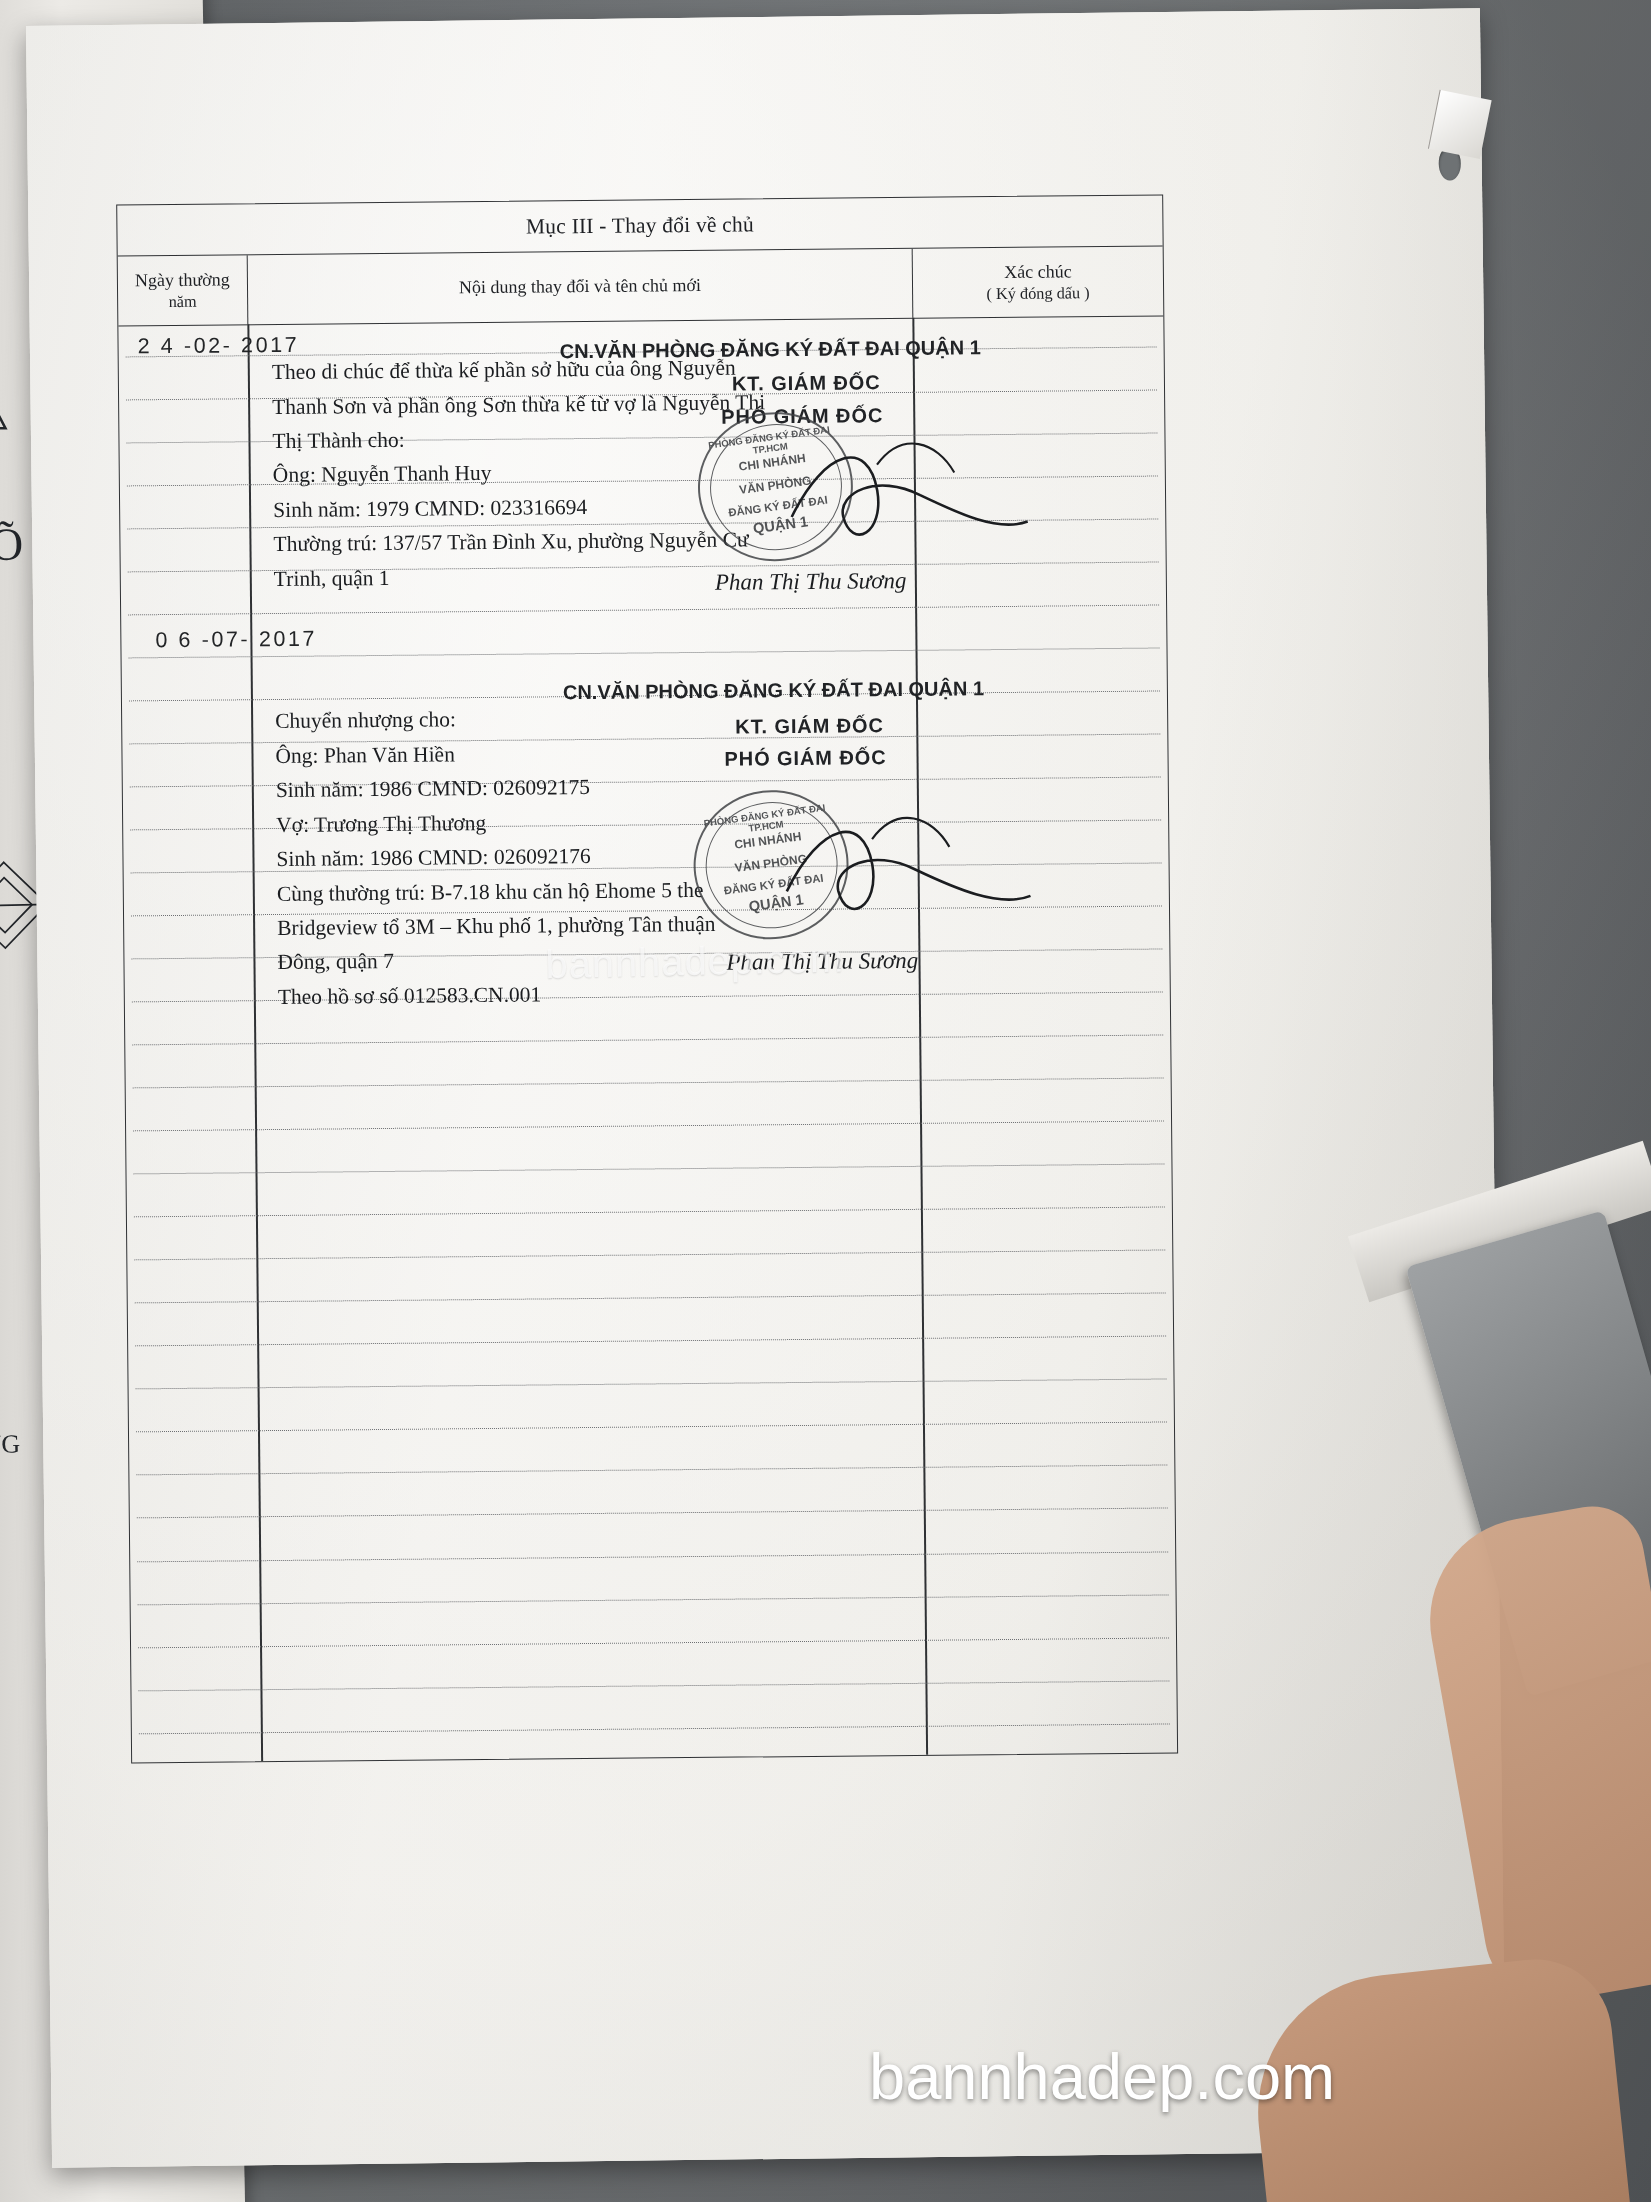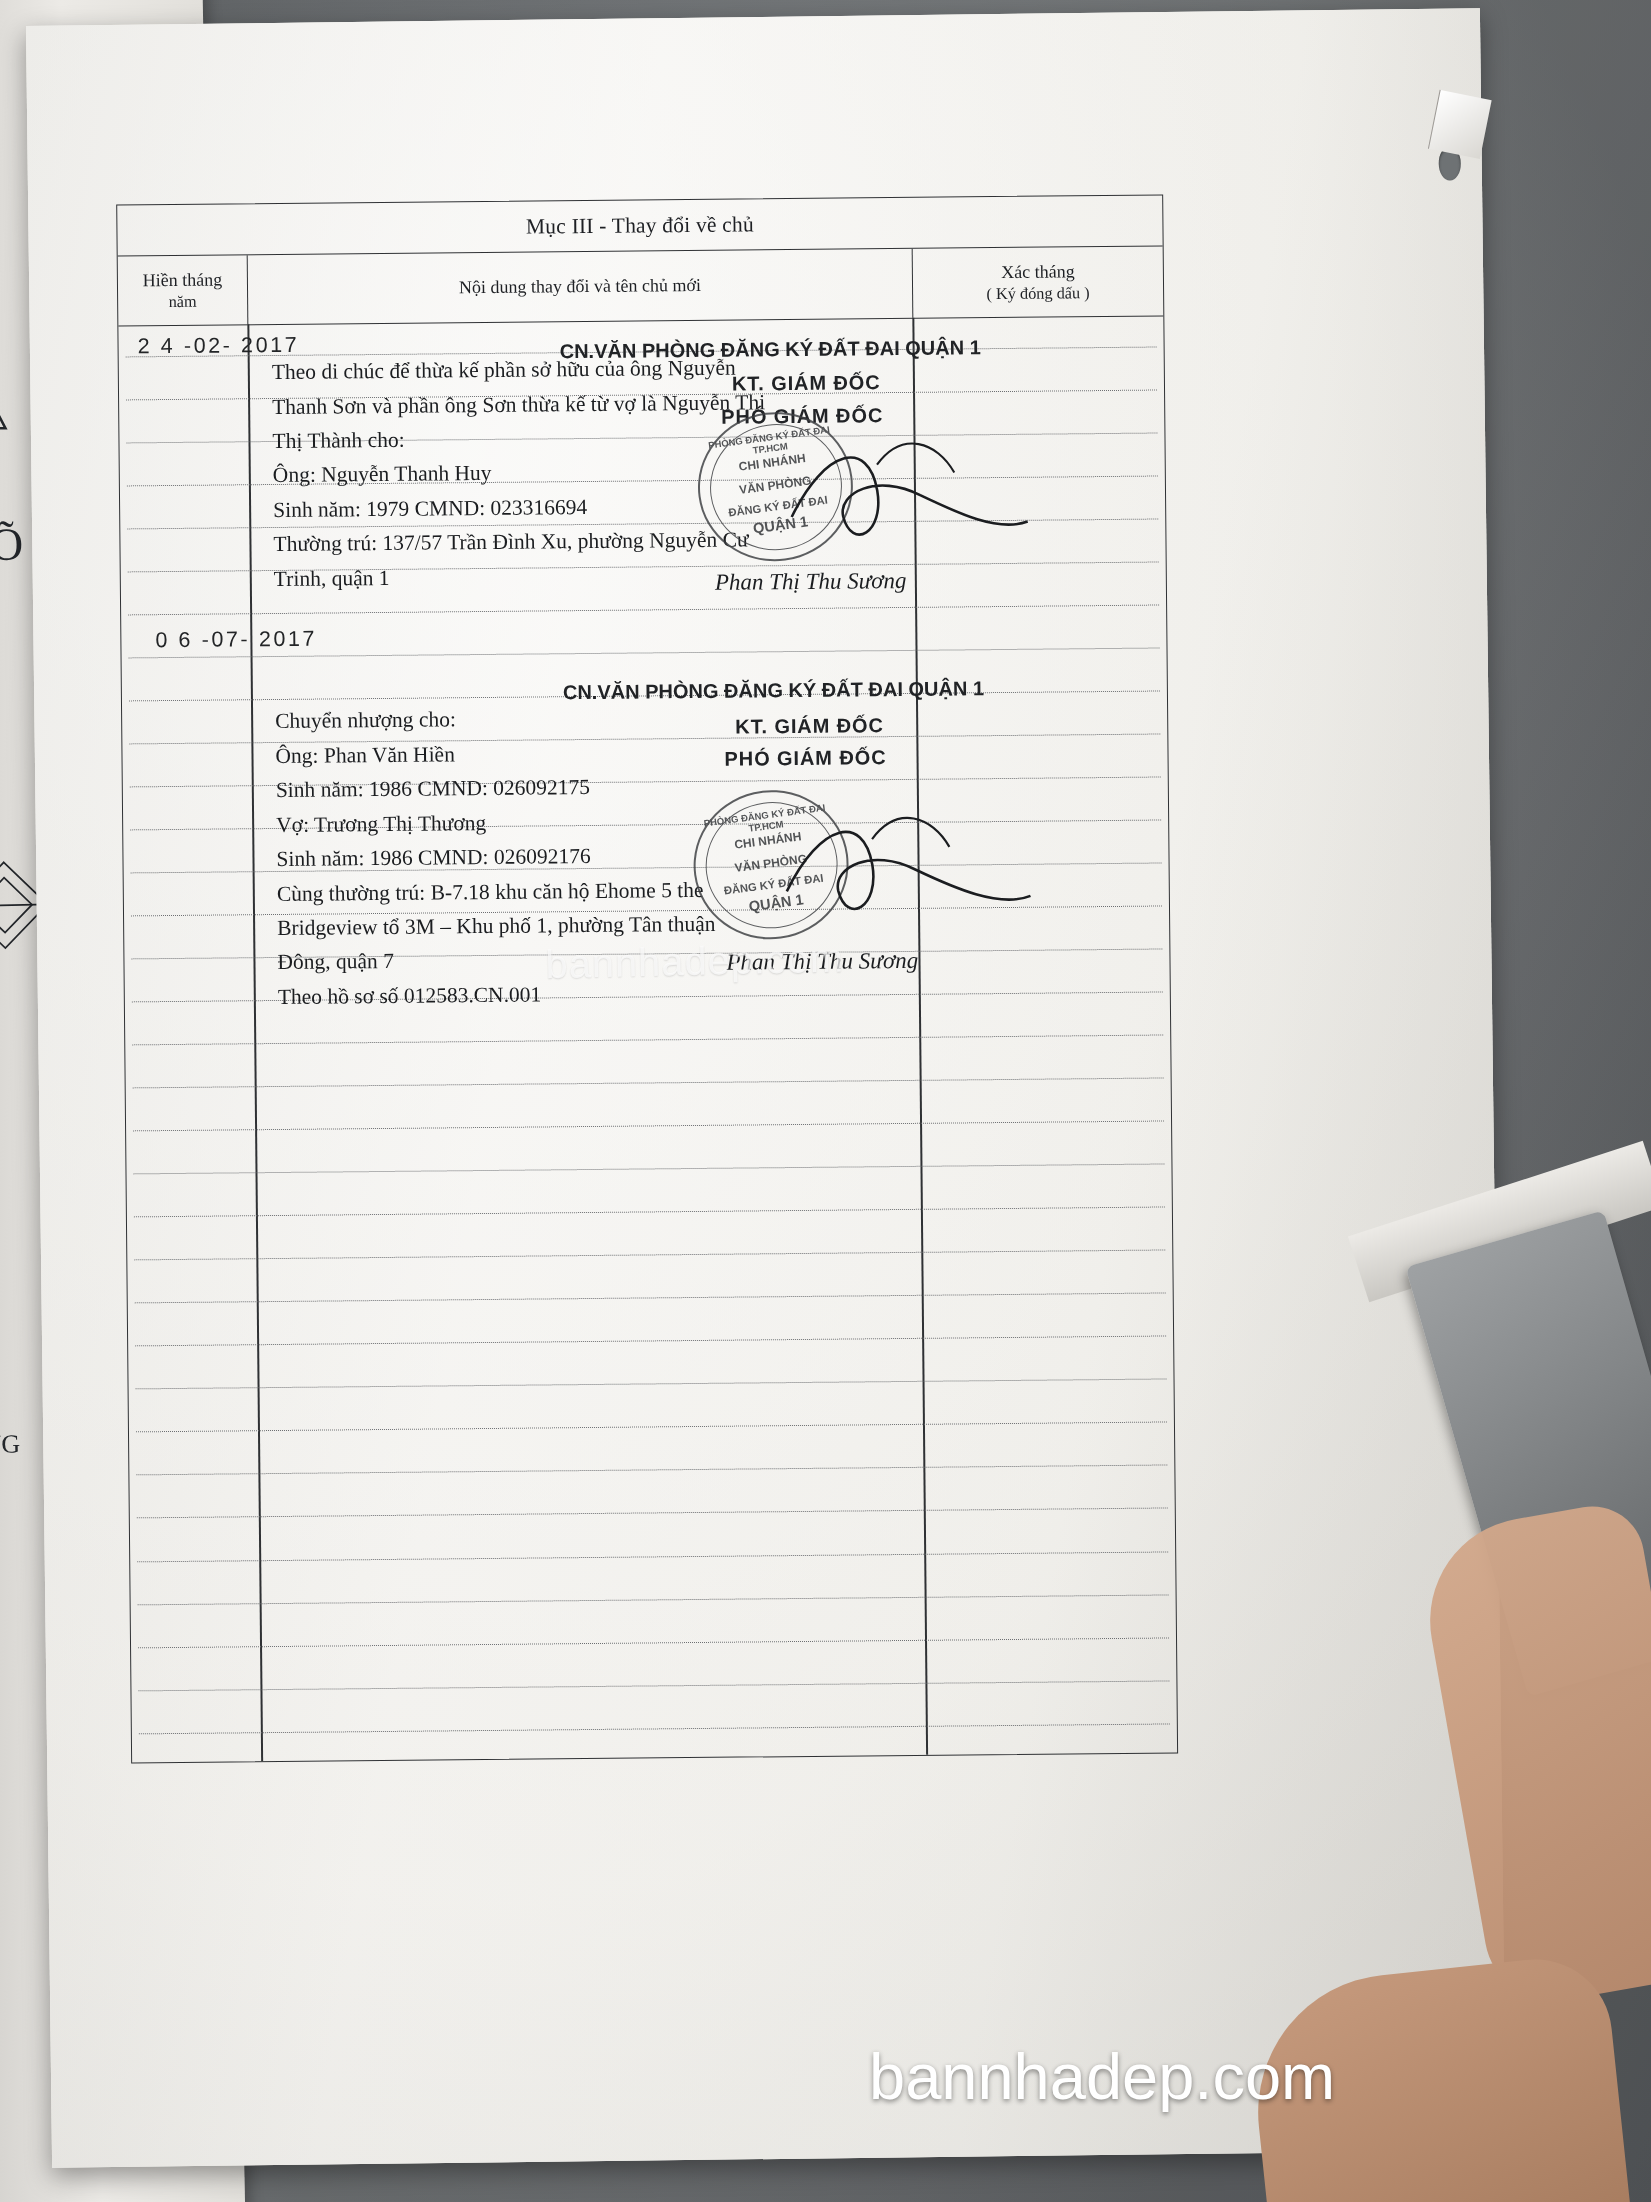--- a/index.html
+++ b/index.html
@@ -209,30 +209,30 @@
 
   <div id="table">
 
     <div class="tbl-row-head">
       <span class="tbl-title">Mục III - Thay đổi về chủ</span>
     </div>
 
     <div class="tbl-head2">
       <div class="col-date">
         <div class="hdr-txt">
-          <span>Hiền tháng</span>
+          <span>Ngày thường</span>
           <small>năm</small>
         </div>
       </div>
       <div class="col-body">
         <span class="hdr-txt">Nội dung thay đổi và tên chủ mới</span>
       </div>
       <div class="col-conf">
         <div class="hdr-txt">
-          <span>Xác tháng</span>
+          <span>Xác chúc</span>
           <small>( Ký đóng dấu )</small>
         </div>
       </div>
     </div>
 
     <div id="tbl-body">
       <div id="vline-1"></div>
       <div id="vline-2"></div>
 
       <div class="dotrow" style="top:31px"></div>

